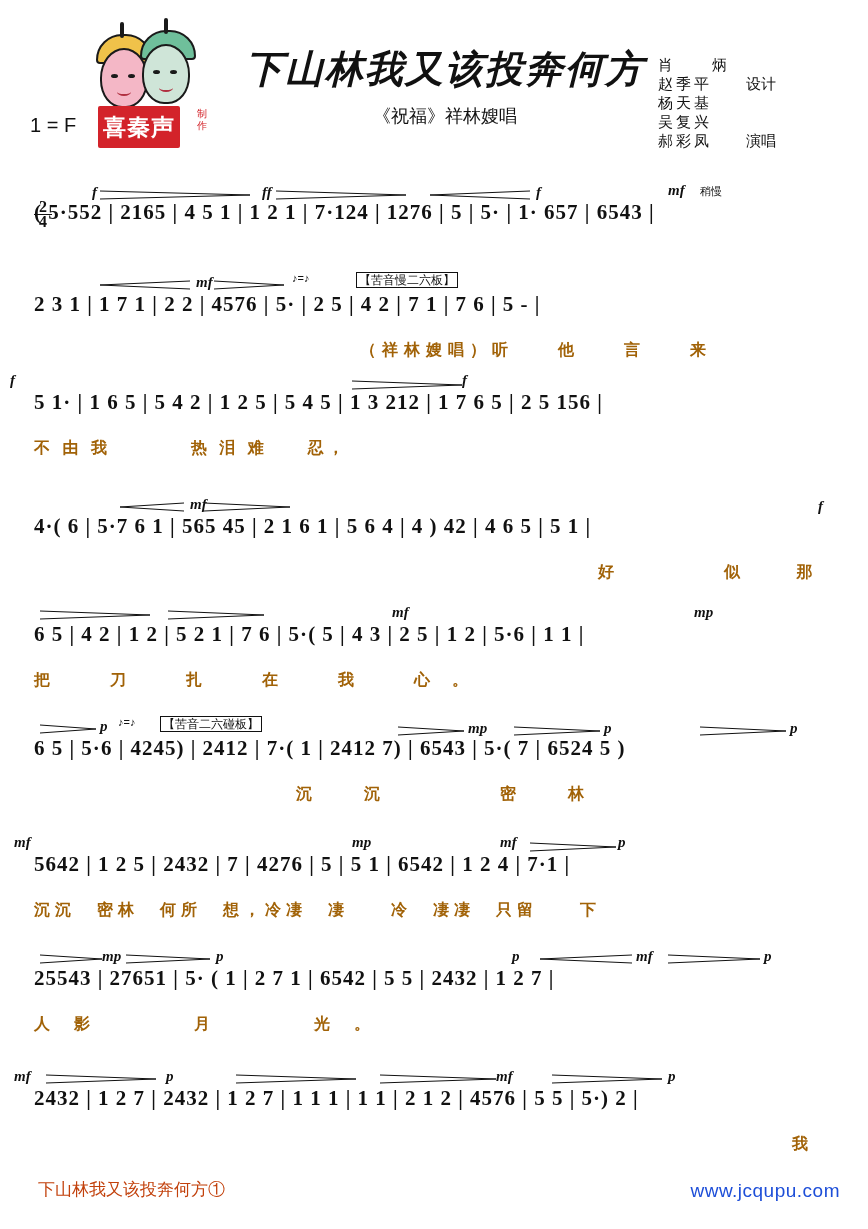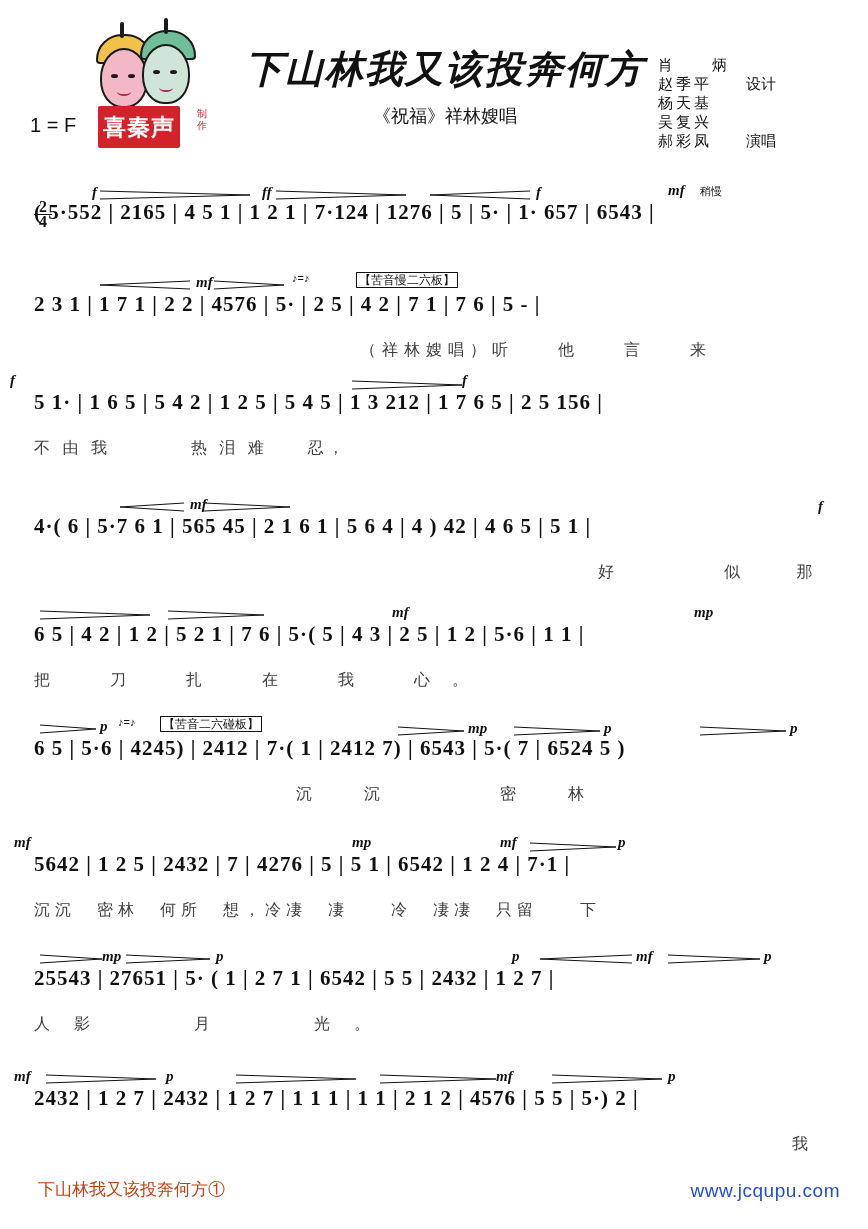--- a/index.html
+++ b/index.html
@@ -175,21 +175,22 @@
     white-space: nowrap;
     color: #111;
   }
   .lyrics {
     position: absolute;
     left: 34px;
     right: 22px;
     font-family: "Liberation Sans", sans-serif;
     font-size: 16px;
     white-space: nowrap;
-    color: #404040;
+    color: #a16207;
+    font-weight: bold;
   }
   .dyn {
     position: absolute;
     font-family: "Liberation Serif", serif;
     font-style: italic;
     font-weight: bold;
     font-size: 15px;
     color: #111;
   }
   .marker {

